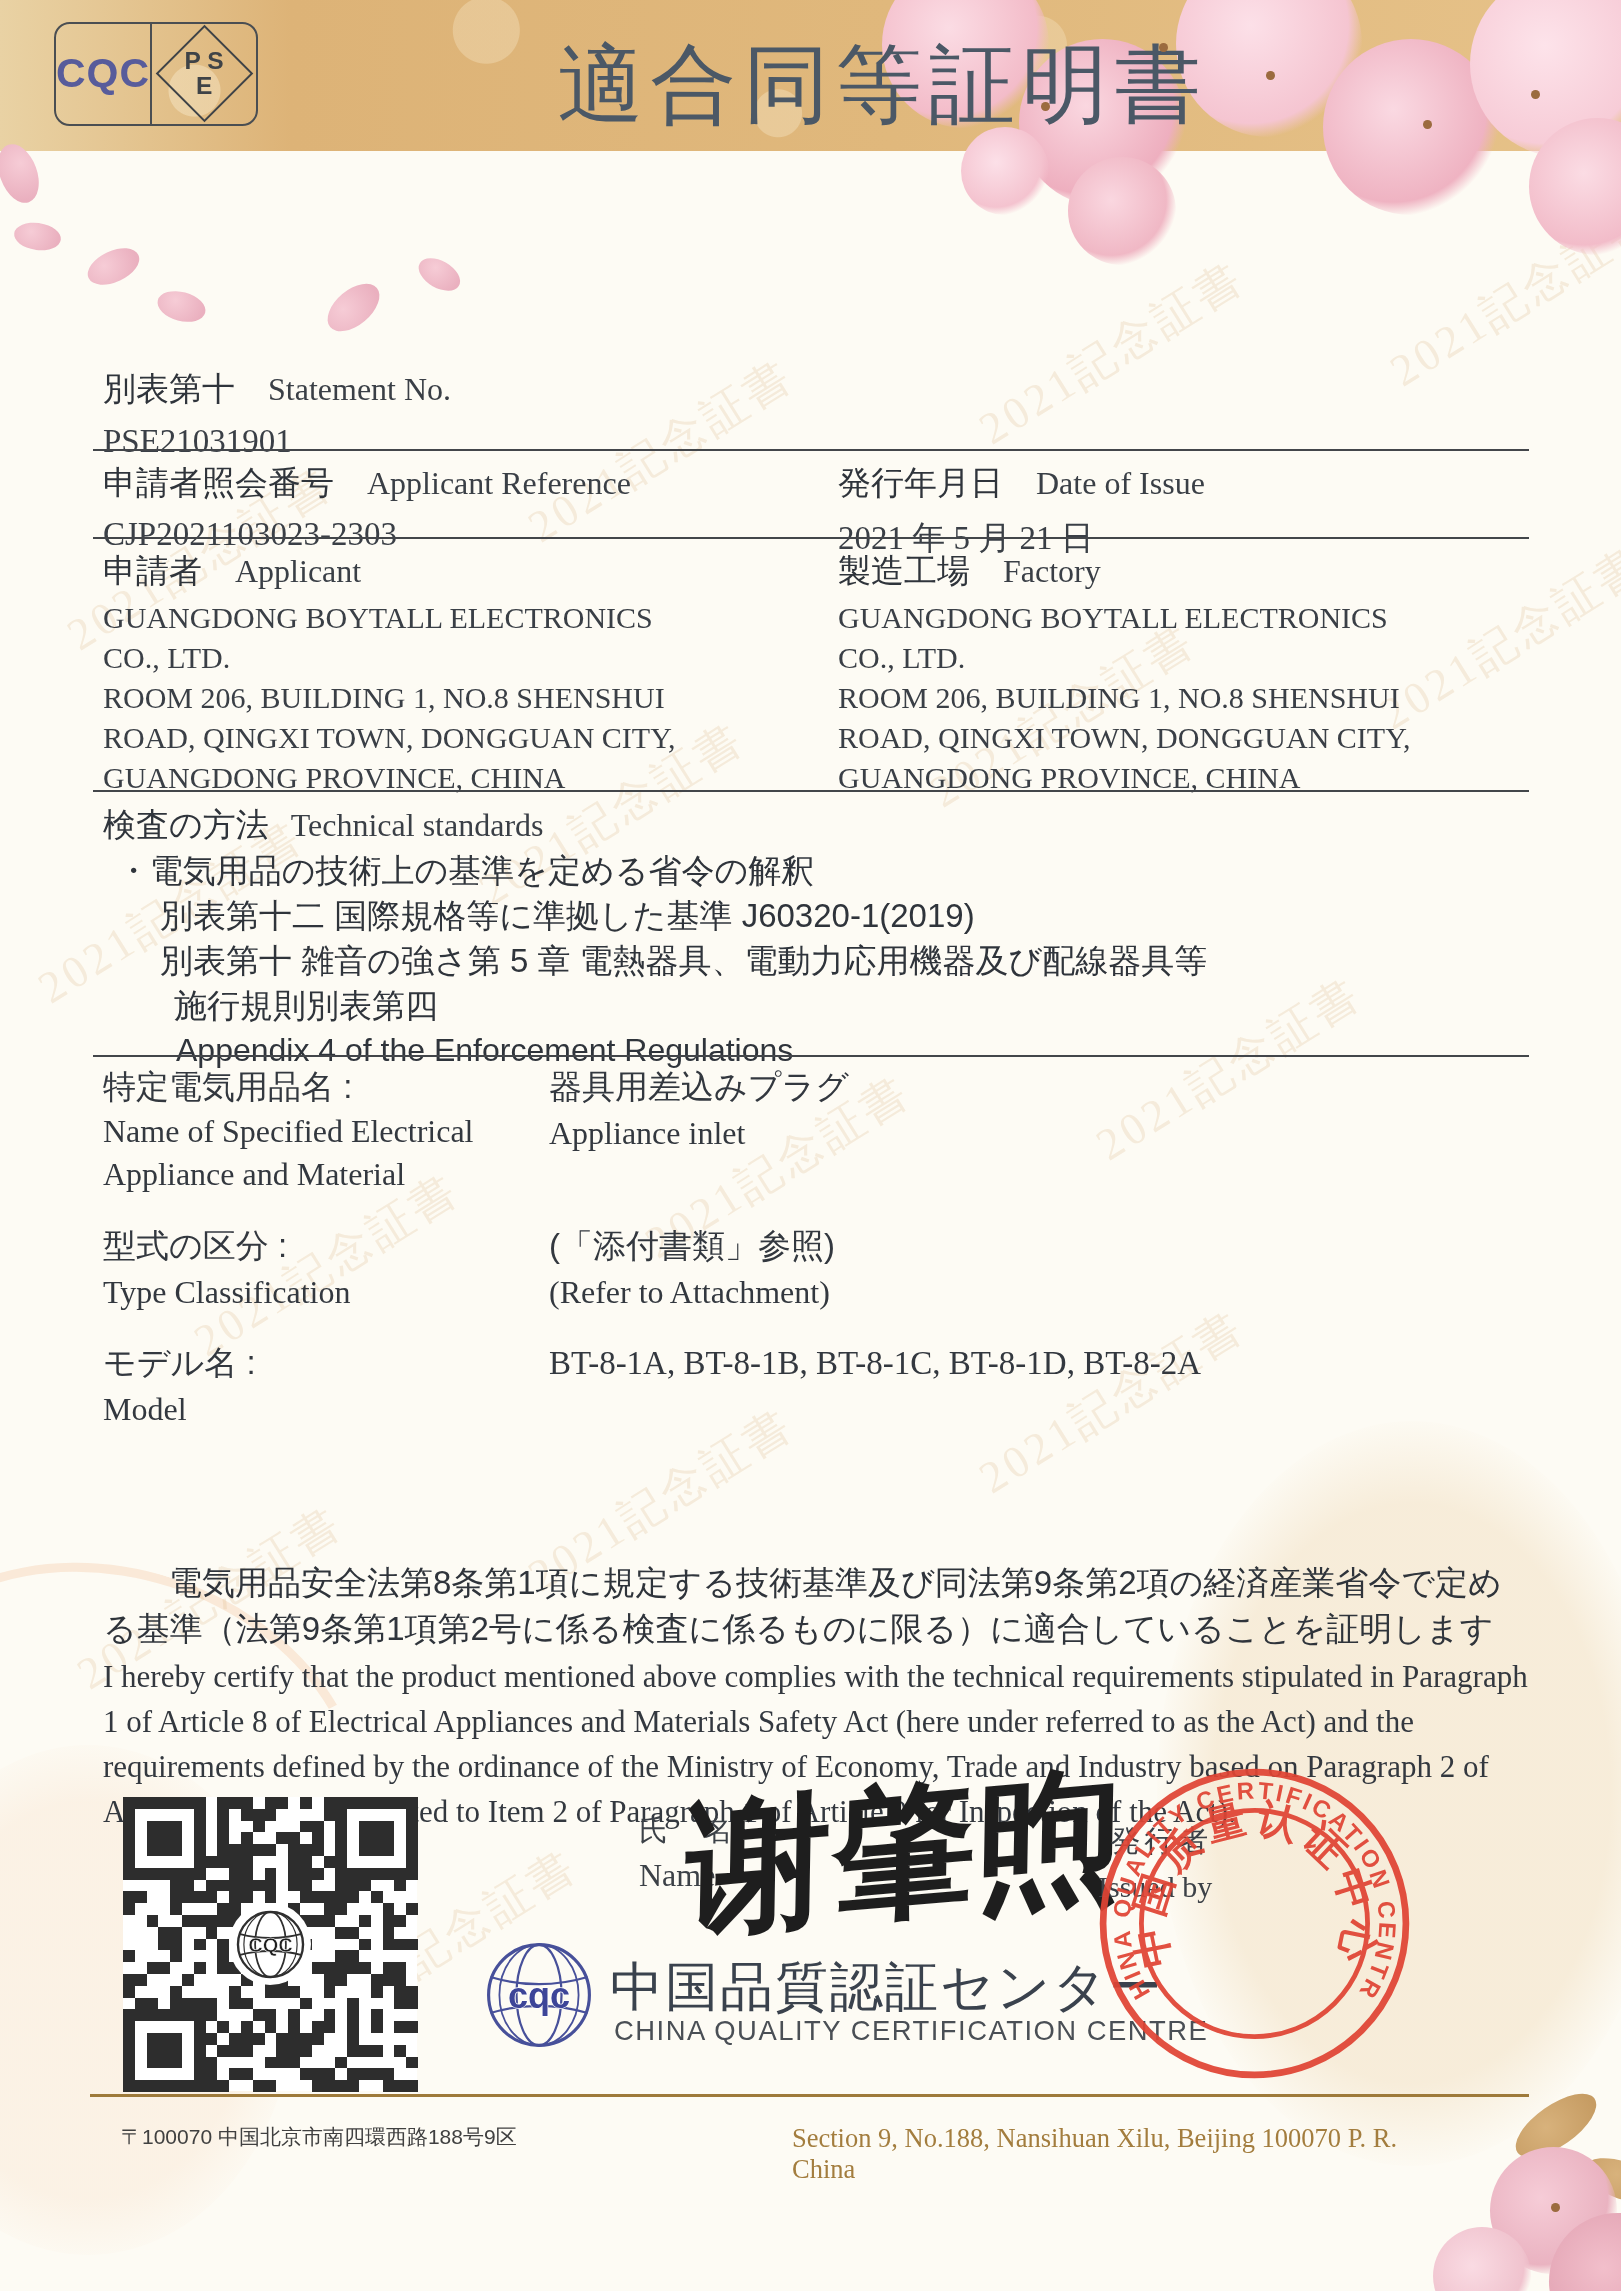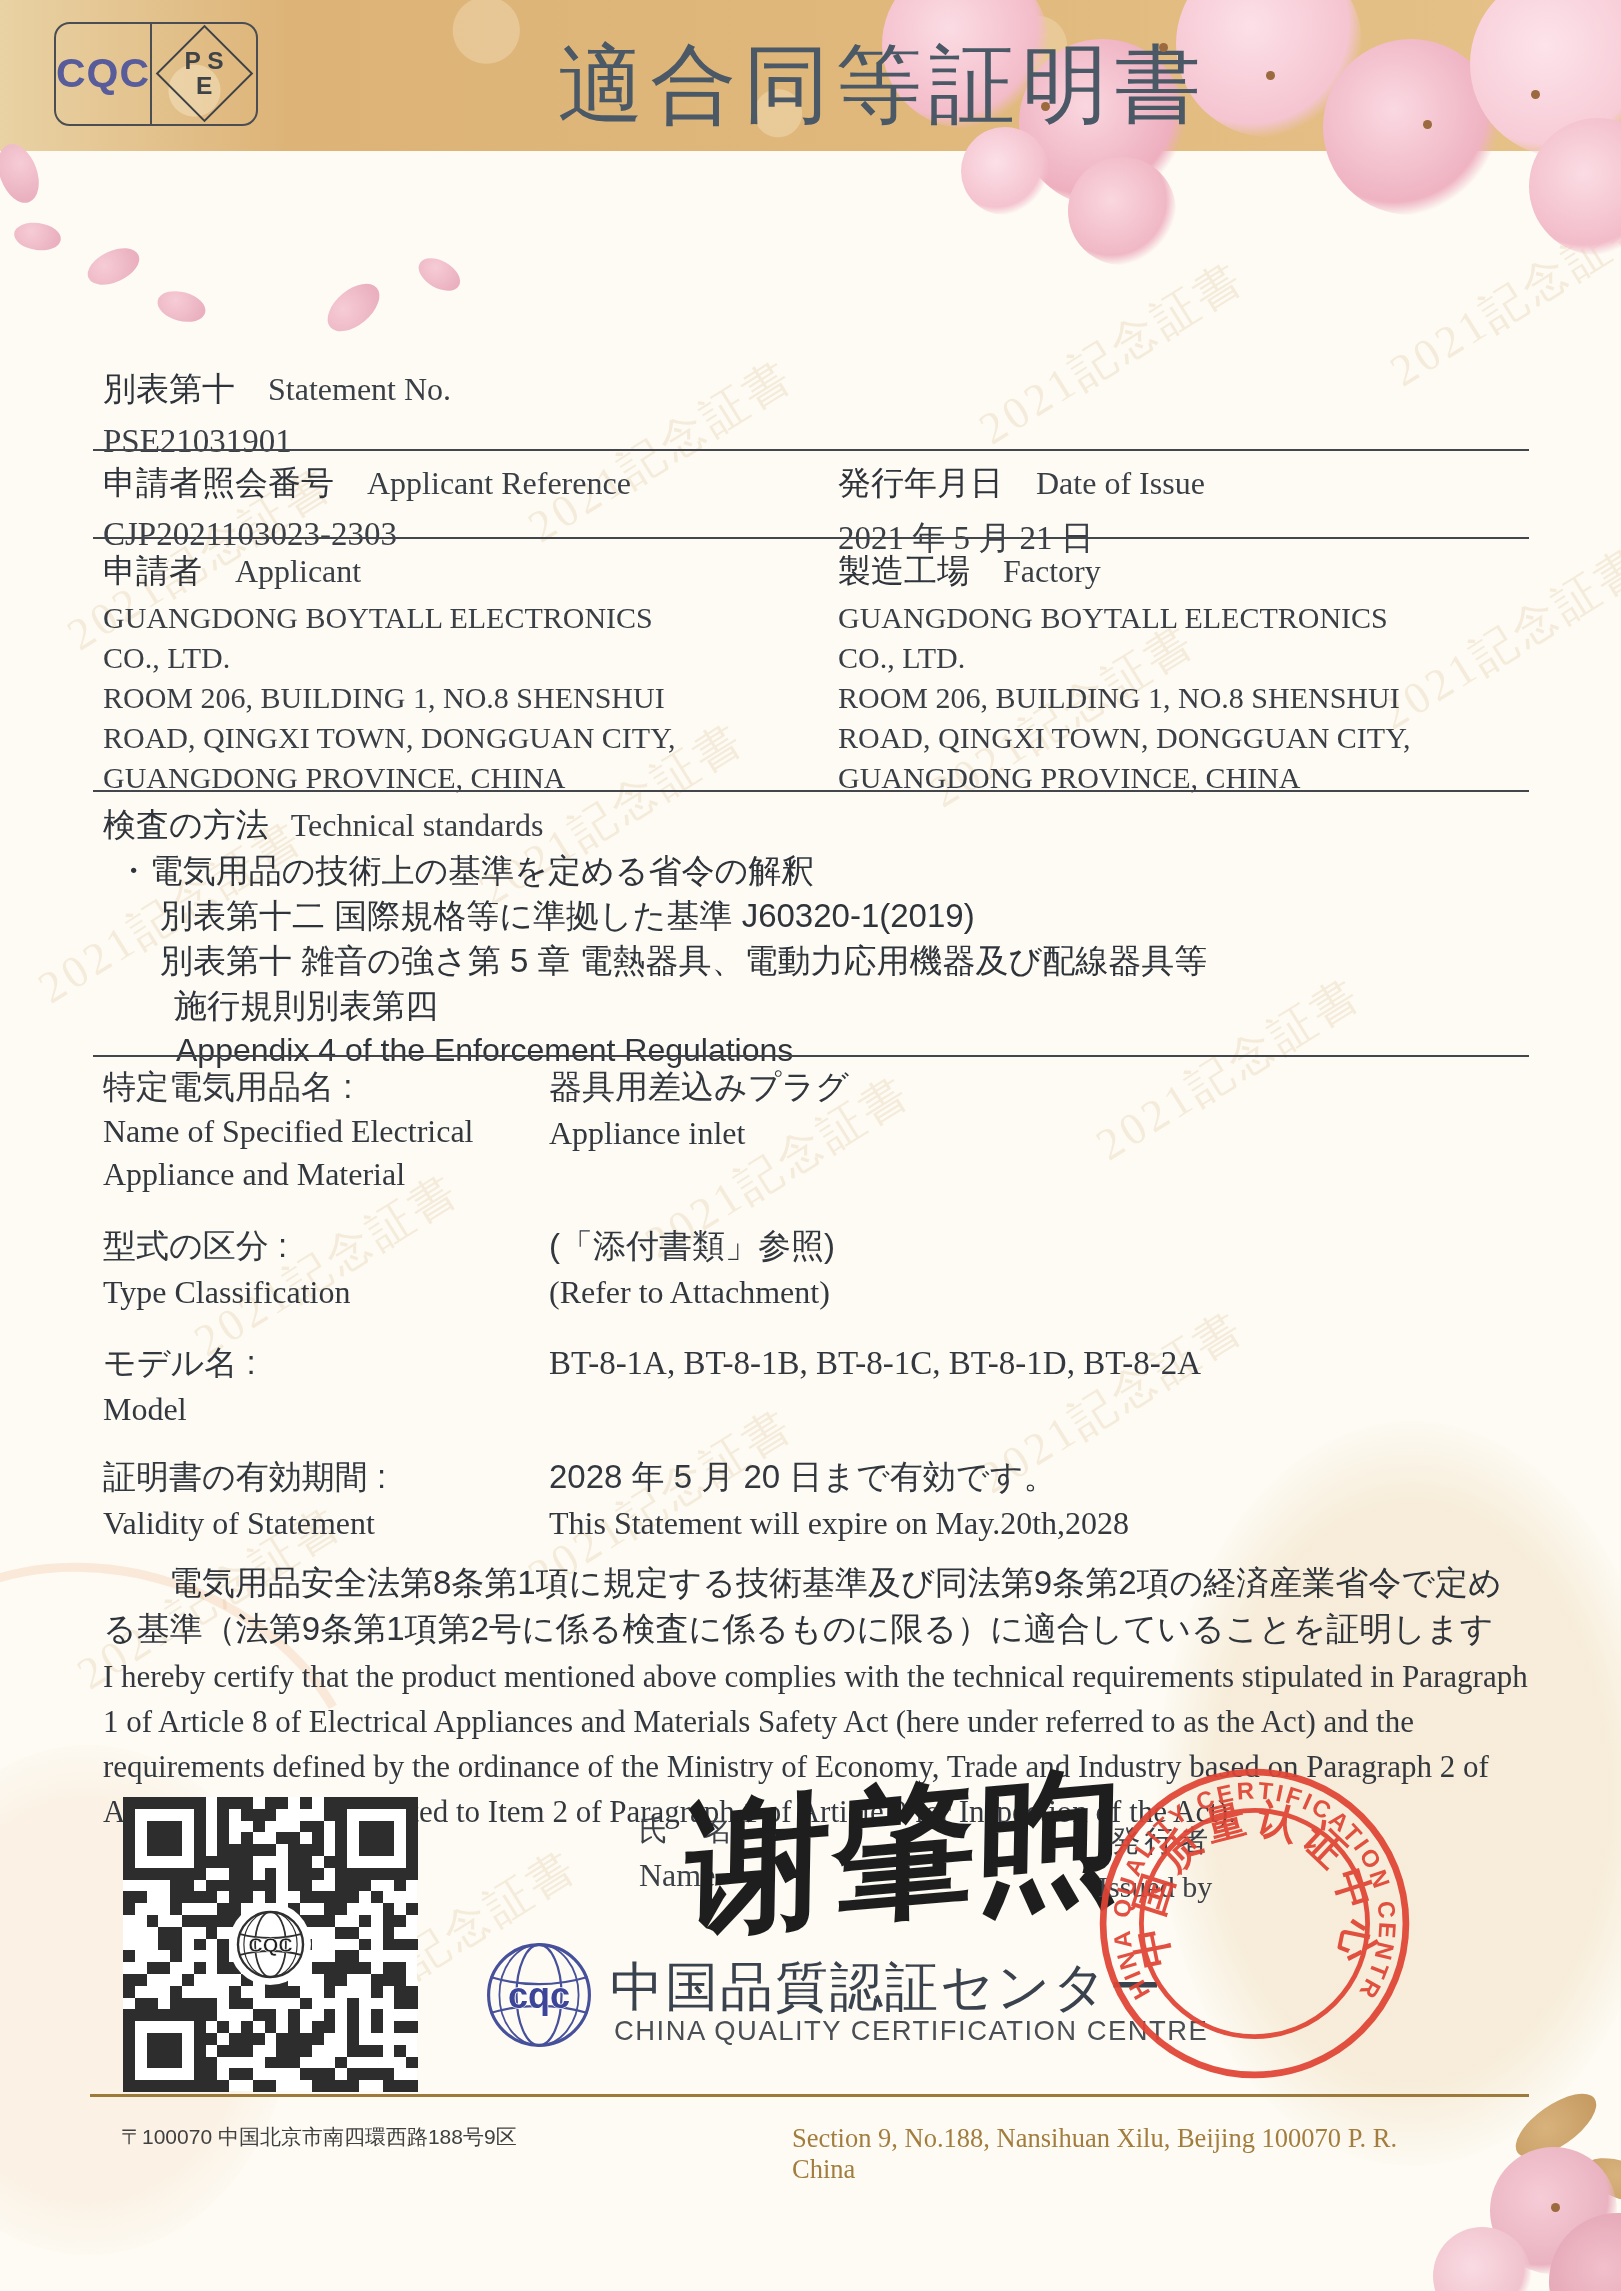--- a/index.html
+++ b/index.html
@@ -282,30 +282,20 @@
   </div>
   <div class="prod-row" style="height:98px">
     <div class="labels">
       <div class="jp prod-jp">モデル名 :</div>
       <div class="en prod-en">Model</div>
     </div>
     <div class="values">
       <div class="en prod-jp">BT-8-1A, BT-8-1B, BT-8-1C, BT-8-1D, BT-8-2A</div>
     </div>
   </div>
-  <div class="prod-row" style="height:98px">
-    <div class="labels">
-      <div class="jp prod-jp">証明書の有効期間 :</div>
-      <div class="en prod-en">Validity of Statement</div>
-    </div>
-    <div class="values">
-      <div class="jp prod-jp">2028 年 5 月 20 日まで有効です。</div>
-      <div class="en prod-en">This Statement will expire on May.20th,2028</div>
-    </div>
-  </div>
 </div>
 
 <div class="sec" style="left:103px;top:1560px;width:1431px;">
   <div class="jp decl-jp">電気用品安全法第8条第1項に規定する技術基準及び同法第9条第2項の経済産業省令で定める基準（法第9条第1項第2号に係る検査に係るものに限る）に適合していることを証明します</div>
   <div class="en decl-en">I hereby certify that the product mentioned above complies with the technical requirements stipulated in Paragraph 1 of Article 8 of Electrical Appliances and Materials Safety Act (here under referred to as the Act) and the requirements defined by the ordinance of the Ministry of Economy, Trade and Industry based on Paragraph 2 of Article 9 of the Act (limited to Item 2 of Paragraph 1 of Article 9 for Inspection of the Act).</div>
 </div>
 
 <div class="qr-wrap">
   <div class="qr-grid">
       <div class="qm on"></div>

